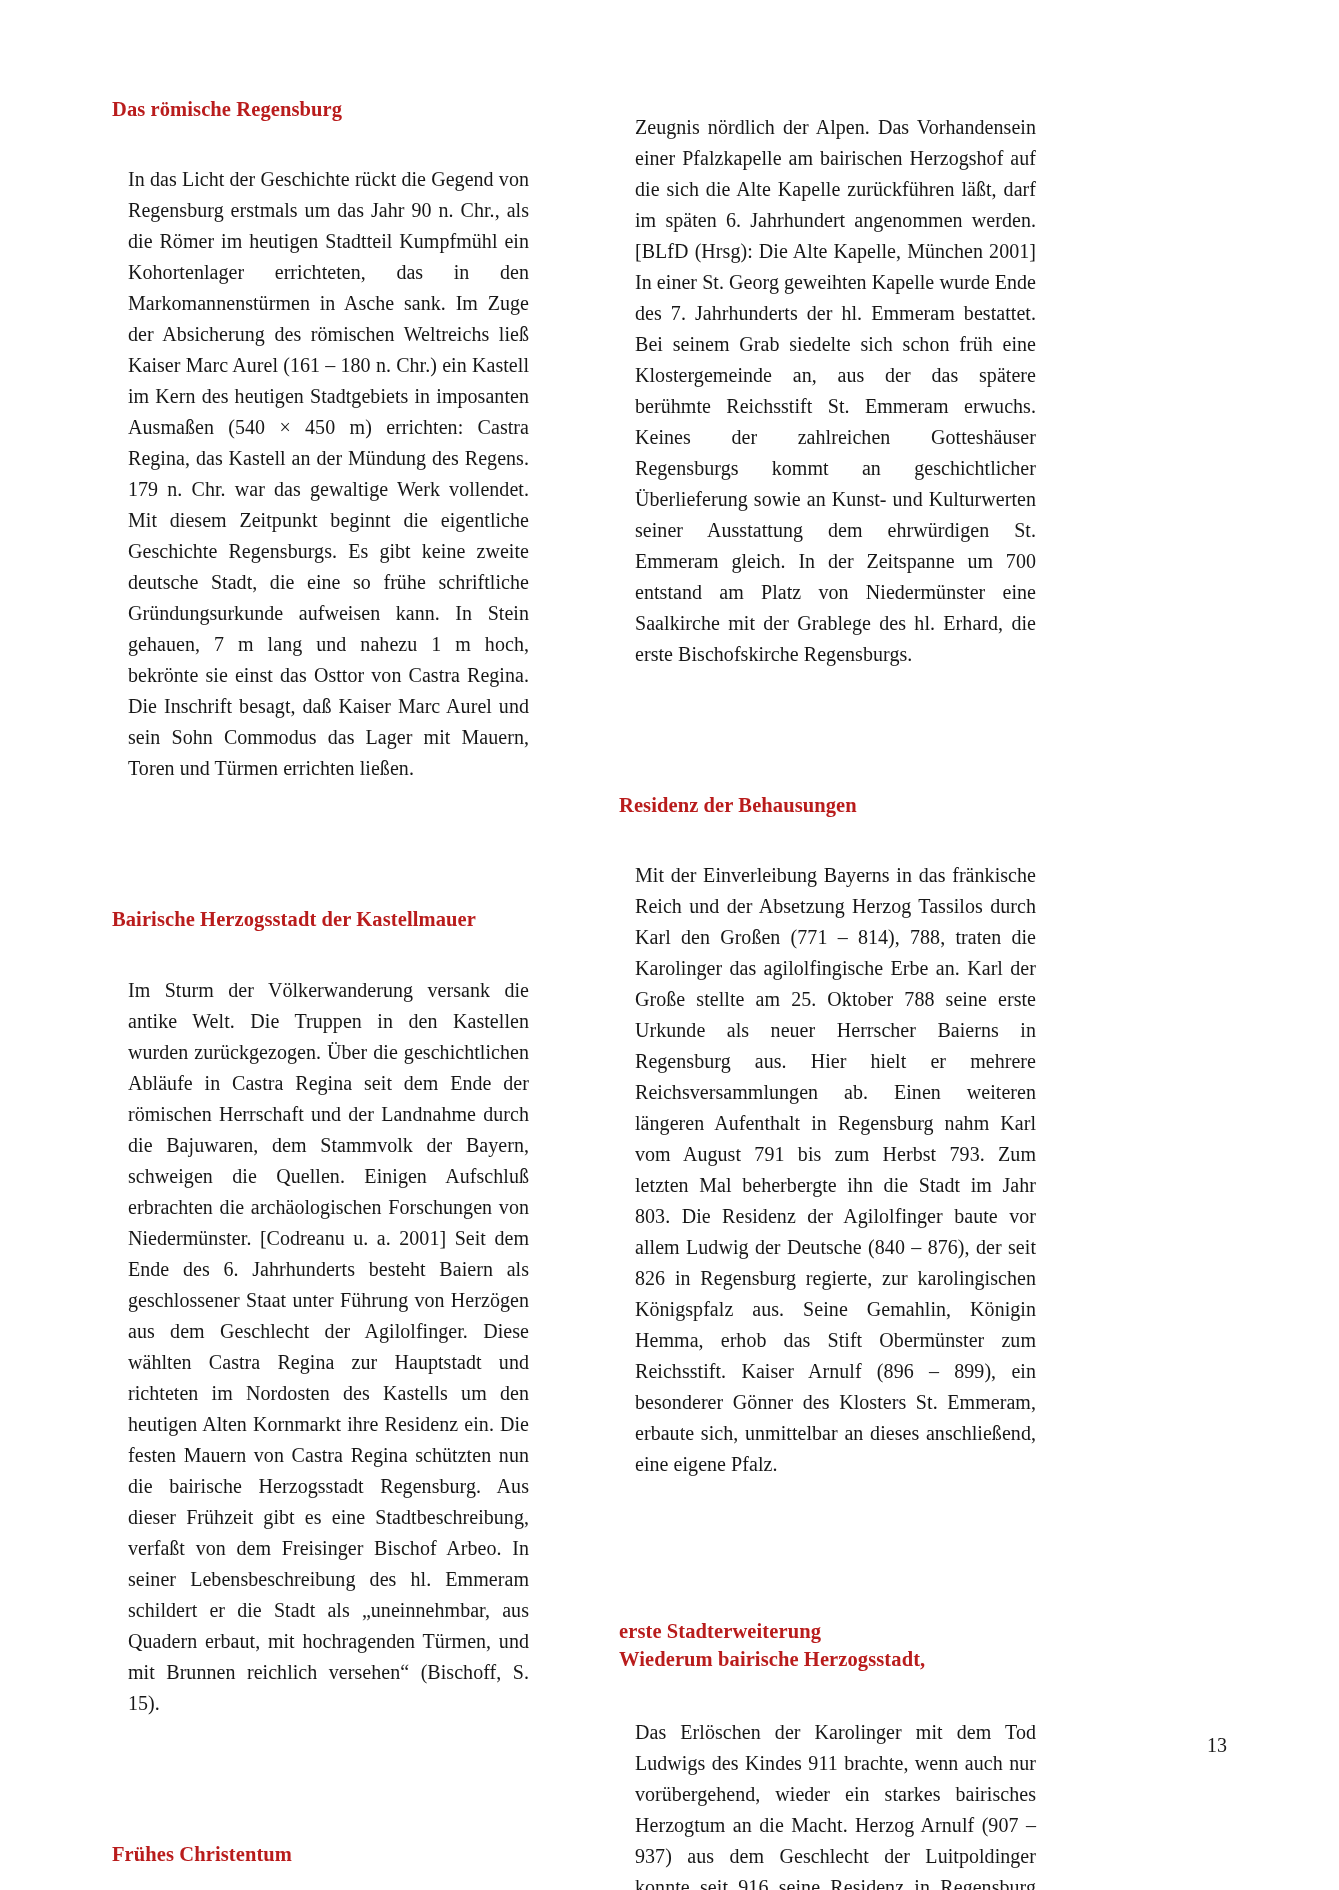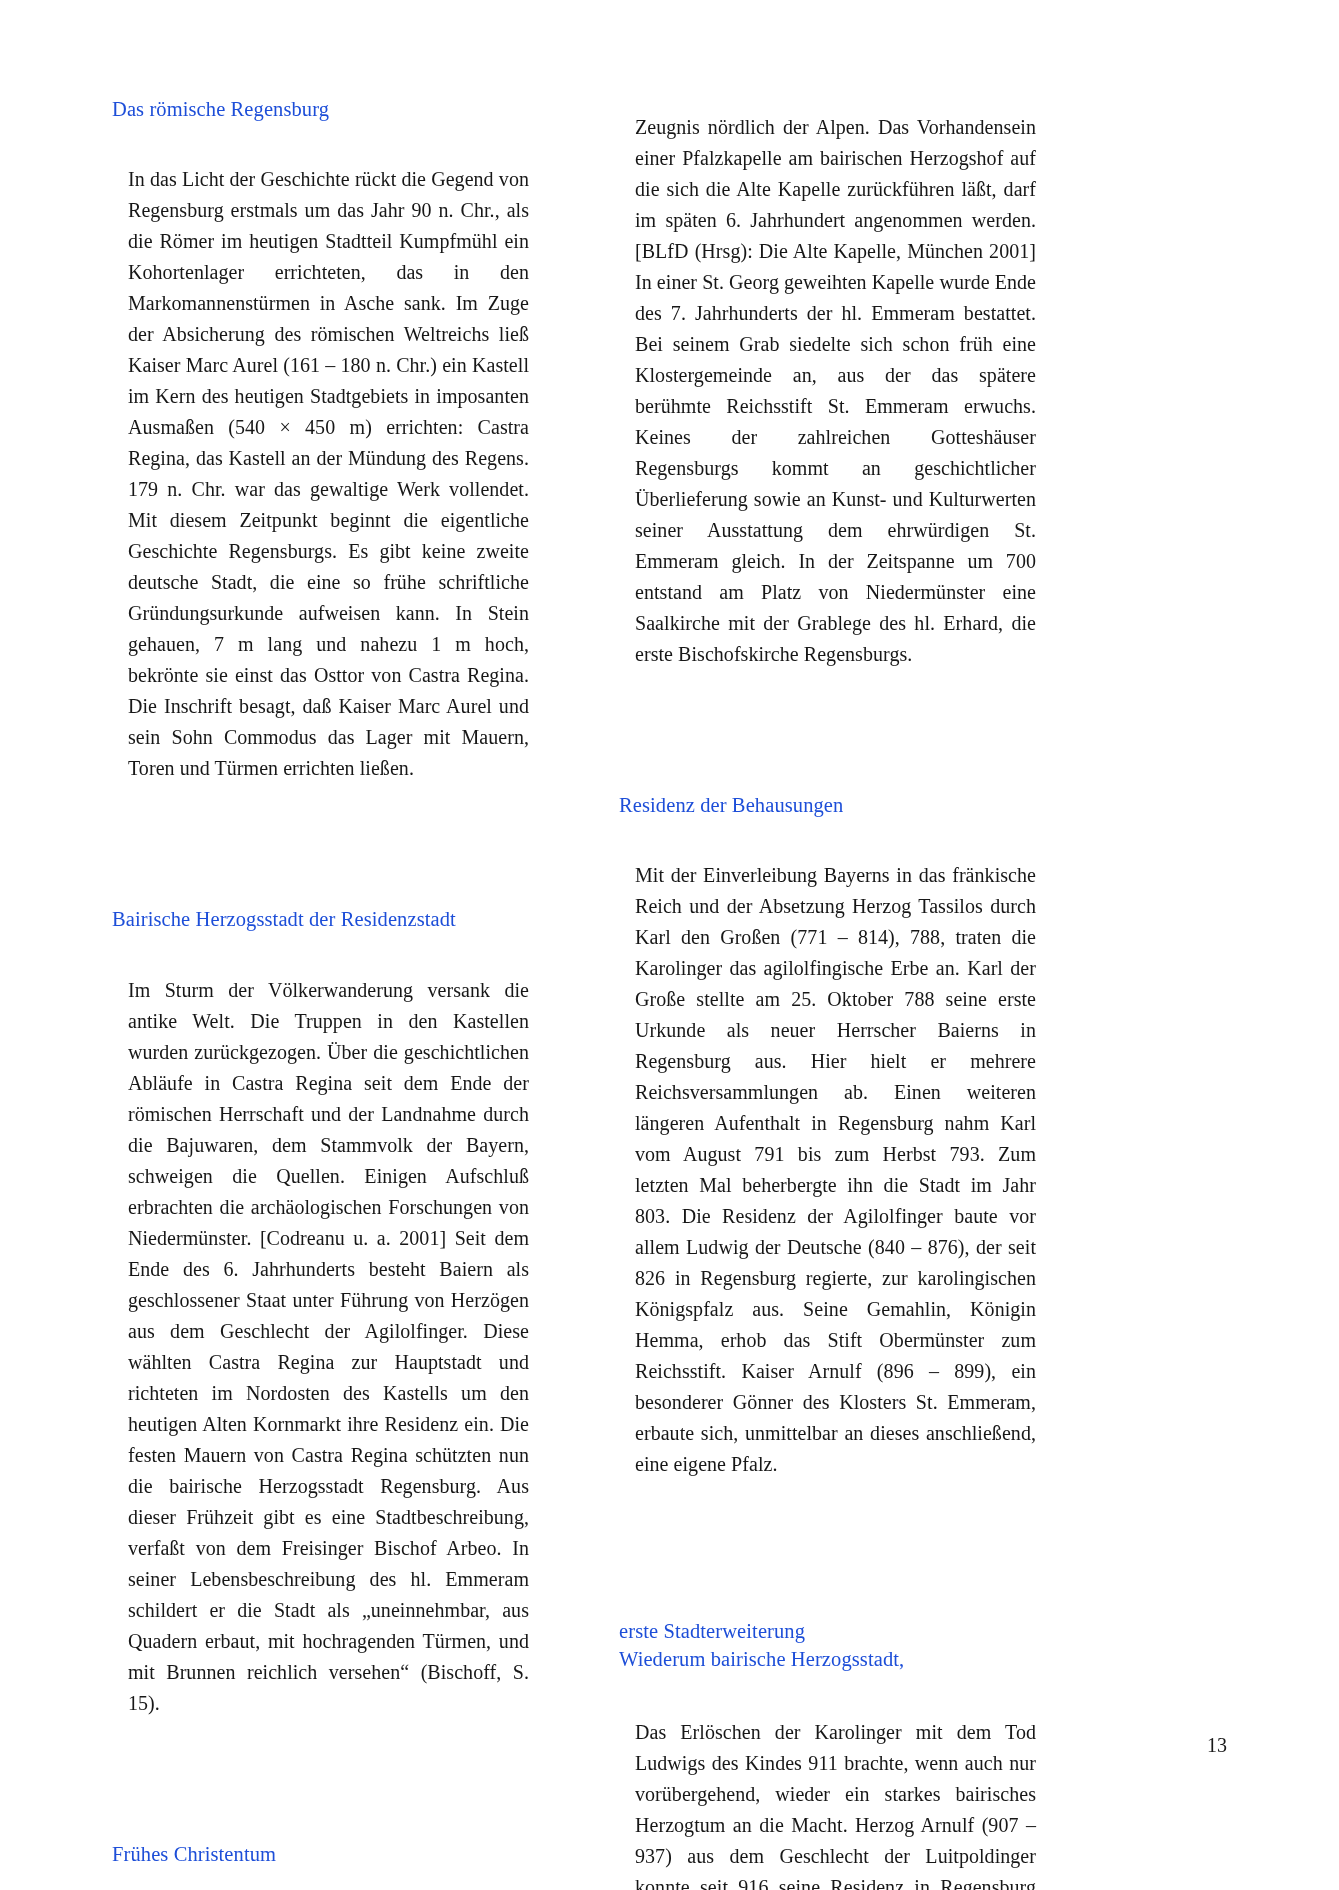--- a/index.html
+++ b/index.html
@@ -23,25 +23,25 @@
     top: 96px;
     width: 1116px;
     display: flex;
     gap: 74px;
   }
   .column {
     width: 433px;
   }
   h2.heading {
     font-size: 20.5px;
-    font-weight: normal;
+    font-weight: bold;
     line-height: 1.34;
     margin: 0;
     letter-spacing: 0.1px;
-    color: #1d4ed8;
+    color: #b91c1c;
   }
   p.body {
     font-size: 20px;
     line-height: 31.0px;
     margin: 16px;
     text-align: justify;
     text-justify: inter-word;
     hyphens: manual;
     color: #171717;
     letter-spacing: 0.05px;
@@ -71,21 +71,21 @@
   <div class="columns">
 
     <div class="column">
 
       <h2 class="heading">Das römische Regensburg</h2>
       <div class="sp-head-to-body"></div>
       <p class="body">In das Licht der Geschichte rückt die Gegend von Regensburg erstmals um das Jahr 90 n. Chr., als die Römer im heutigen Stadtteil Kumpfmühl ein Kohortenlager errichteten, das in den Markomannenstürmen in Asche sank. Im Zuge der Absicherung des römischen Weltreichs ließ Kaiser Marc Aurel (161 – 180 n. Chr.) ein Kastell im Kern des heutigen Stadtgebiets in imposanten Ausmaßen (540 × 450 m) errichten: Castra Regina, das Kastell an der Mündung des Regens. 179 n. Chr. war das gewaltige Werk vollendet. Mit diesem Zeitpunkt beginnt die eigentliche Geschichte Regensburgs. Es gibt keine zweite deutsche Stadt, die eine so frühe schriftliche Gründungsurkunde aufweisen kann. In Stein gehauen, 7 m lang und nahezu 1 m hoch, bekrönte sie einst das Osttor von Castra Regina. Die Inschrift besagt, daß Kaiser Marc Aurel und sein Sohn Commodus das Lager mit Mauern, Toren und Türmen errichten ließen.</p>
 
       <div class="sp-body-to-head-lg"></div>
 
-      <h2 class="heading">Bairische Herzogsstadt der Residenzstadt</h2>
+      <h2 class="heading">Bairische Herzogsstadt der Kastellmauer</h2>
       <div class="sp-head-to-body"></div>
       <p class="body">Im Sturm der Völkerwanderung versank die antike Welt. Die Truppen in den Kastellen wurden zurückgezogen. Über die geschichtlichen Abläufe in Castra Regina seit dem Ende der römischen Herrschaft und der Landnahme durch die Bajuwaren, dem Stammvolk der Bayern, schweigen die Quellen. Einigen Aufschluß erbrachten die archäologischen Forschungen von Niedermünster. [Codreanu u. a. 2001] Seit dem Ende des 6. Jahrhunderts besteht Baiern als geschlossener Staat unter Führung von Herzögen aus dem Geschlecht der Agilolfinger. Diese wählten Castra Regina zur Hauptstadt und richteten im Nordosten des Kastells um den heutigen Alten Kornmarkt ihre Residenz ein. Die festen Mauern von Castra Regina schützten nun die bairische Herzogsstadt Regensburg. Aus dieser Frühzeit gibt es eine Stadtbeschreibung, verfaßt von dem Freisinger Bischof Arbeo. In seiner Lebensbeschreibung des hl. Emmeram schildert er die Stadt als „uneinnehmbar, aus Quadern erbaut, mit hochragenden Türmen, und mit Brunnen reichlich versehen“ (Bischoff, S. 15).</p>
 
       <div class="sp-body-to-head-lg"></div>
 
       <h2 class="heading">Frühes Christentum</h2>
       <div class="sp-head-to-body"></div>
       <p class="body">Mit Gewißheit reichen die Anfänge des Christentums in römische Zeit zurück. Legionäre und Händler werden die Kunde von Christus nach Castra Regina gebracht haben. Die Grabplatte der Sarmannina, gefunden auf dem römischen, dann christlichen Bestattungsfeld an der Kumpfmühler Straße, gilt als das früheste christliche</p>
 
     </div>

